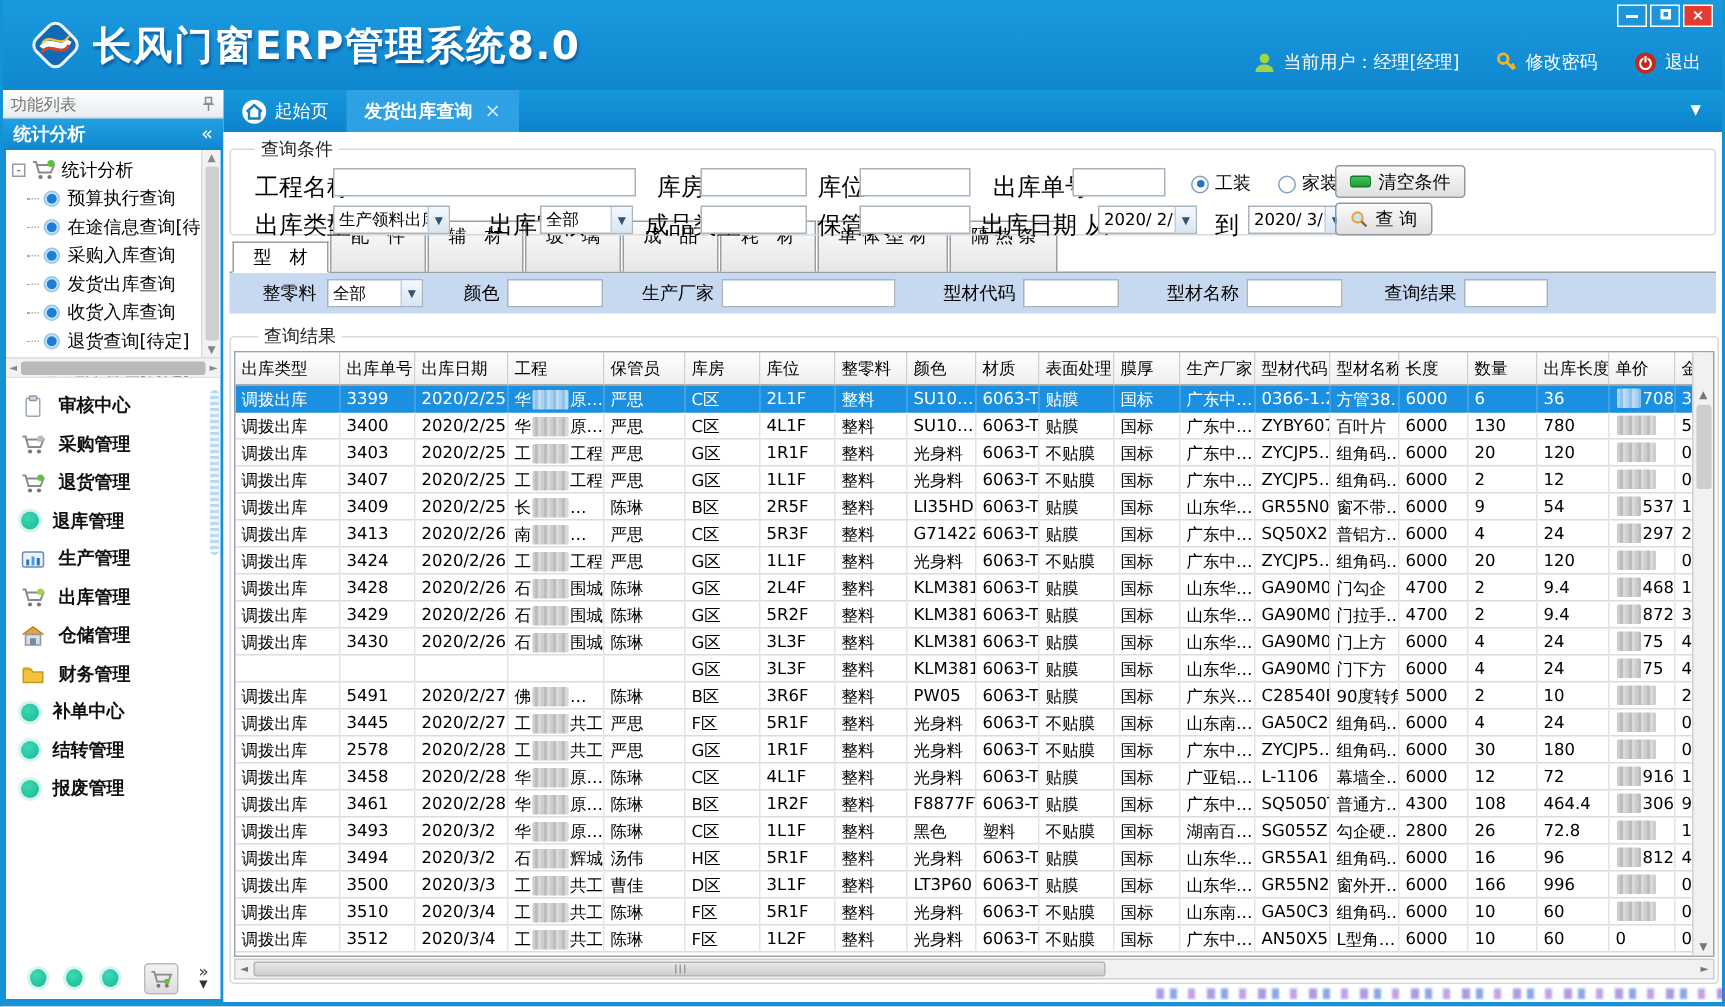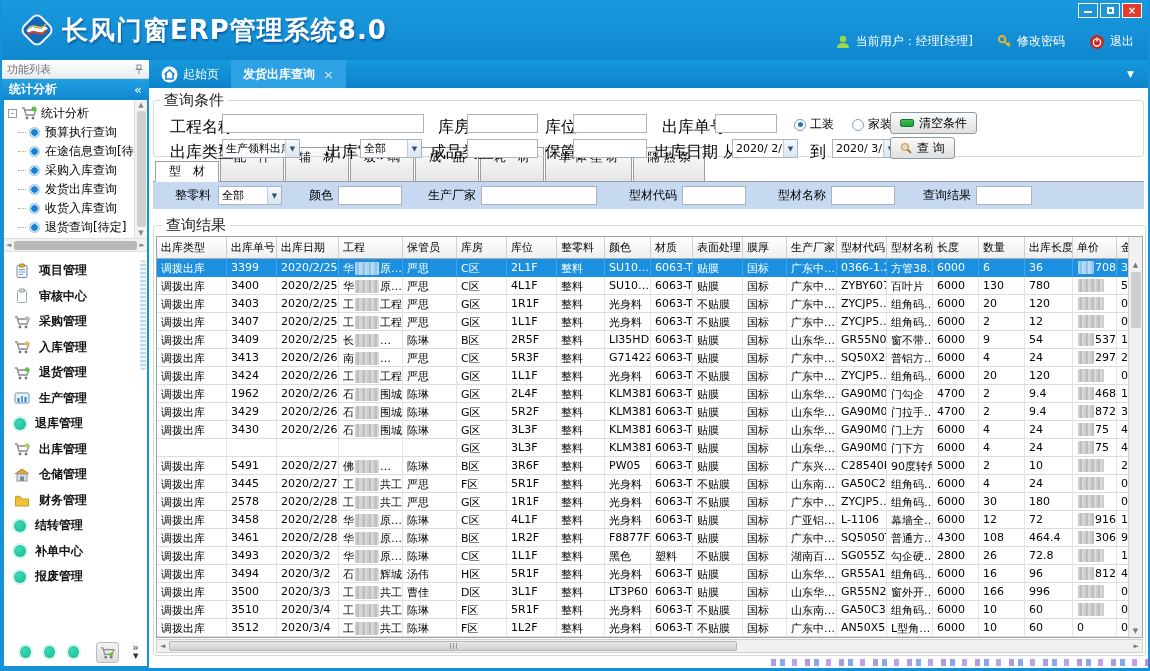--- a/index.html
+++ b/index.html
@@ -64,21 +64,21 @@
   .main { flex:1; display:flex; flex-direction:column; min-width:0; }
   .tabbar { height:28px; background:linear-gradient(#1598dc,#0d83cc); display:flex; align-items:stretch; position:relative; }
   .tab-home { display:flex; align-items:center; gap:5px; color:#fff; font-size:12px; padding:0 12px; }
   .tab-active { display:flex; align-items:center; gap:8px; color:#fff; font-size:12px; font-weight:bold;
                 background:#2ea1e4; padding:0 12px; }
   .tab-active .x { font-weight:normal; color:#d6ecfa; font-size:13px; }
   .tab-caret { position:absolute; right:14px; top:9px; color:#fff; font-size:9px; }
 
   .content { flex:1; background:#fff; padding:3px 4px 0 4px; display:flex; flex-direction:column; position:relative; min-height:0; }
   fieldset { border:1px solid #d4dade; border-radius:3px; }
-  legend { font-size:15px; color:#222; padding:0 4px; margin-left:6px; }
+  legend { font-size:12px; color:#222; padding:0 4px; margin-left:16px; }
   .query { height:66px; position:relative; flex:0 0 auto; }
   .qlbl { position:absolute; font-size:16px; color:#000; white-space:nowrap; }
   .tbox { position:absolute; height:19px; border:1px solid #a9b4bf; background:#fff; font-size:11px; padding:0 3px; line-height:17px; color:#333; }
   .combo { position:absolute; height:19px; border:1px solid #a9b4bf; background:#fff; display:flex; align-items:center; font-size:11px; }
   .combo .val { flex:1; padding:0 3px; white-space:nowrap; overflow:hidden; }
   .combo .arr { width:14px; align-self:stretch; background:linear-gradient(#f4f8fc,#d8e6f2); border-left:1px solid #c2cedb;
                 display:flex; align-items:center; justify-content:center; font-size:7px; color:#33536e; }
   .radio { position:absolute; display:flex; align-items:center; gap:4px; font-size:12px; }
   .rdo { width:12px; height:12px; border-radius:50%; border:1px solid #7ea1c4; background:#fff; display:inline-block; position:relative; }
   .rdo.on::after { content:""; position:absolute; left:2.5px; top:2.5px; width:5px; height:5px; border-radius:50%; background:#2a71c4; }
@@ -242,30 +242,20 @@
               <span>▼</span>
             </div>
           <div class="tree-hscroll">
               <span>◄</span>
               <span class="tree-hthumb"></span>
               <span>►</span>
             </div>
         </div>
         <div class="menu" id="side-menu">
           <div class="menu-scroll"></div>
-        <div class="menu-item">
-              <svg width="14" height="16" viewBox="0 0 16 16">
-                <rect x="3" y="2.5" width="10" height="12" rx="1" fill="#eef4fb" stroke="#7a8aa0"></rect>
-                <rect x="5.5" y="1" width="5" height="3" rx="1" fill="#e8a33d" stroke="#b77f23"></rect>
-                <line x1="5" y1="6.5" x2="11" y2="6.5" stroke="#7aa0c8"></line>
-                <line x1="5" y1="9" x2="11" y2="9" stroke="#7aa0c8"></line>
-                <line x1="5" y1="11.5" x2="9" y2="11.5" stroke="#7aa0c8"></line>
-              </svg>
-              <span>项目管理</span>
-            </div>
             <div class="menu-item">
               <svg width="14" height="16" viewBox="0 0 16 16">
                 <rect x="3.5" y="2.5" width="9" height="12" rx="1" fill="#fff" stroke="#9aa8b5"></rect>
                 <rect x="5.5" y="1" width="5" height="3" rx="1" fill="#cfd9e2" stroke="#8a98a5"></rect>
               </svg>
               <span>审核中心</span>
             </div>
             <div class="menu-item">
               <svg width="16" height="14" viewBox="0 0 16 14">
                 <path d="M1 2h2l2 7h8l2-5H4" fill="none" stroke="#8a8a8a" stroke-width="1.3"></path>
@@ -273,47 +263,38 @@
                 <circle cx="12" cy="12" r="1.4" fill="#777"></circle>
                 <circle cx="13" cy="3.5" r="2.2" fill="#b5bdc4"></circle>
               </svg>
               <span>采购管理</span>
             </div>
             <div class="menu-item">
               <svg width="16" height="14" viewBox="0 0 16 14">
                 <path d="M1 2h2l2 7h8l2-5H4" fill="none" stroke="#8a8a8a" stroke-width="1.3"></path>
                 <circle cx="6" cy="12" r="1.4" fill="#777"></circle>
                 <circle cx="12" cy="12" r="1.4" fill="#777"></circle>
-                <circle cx="13" cy="3.5" r="2.2" fill="#f0c13d"></circle>
-              </svg>
-              <span>入库管理</span>
-            </div>
-            <div class="menu-item">
-              <svg width="16" height="14" viewBox="0 0 16 14">
-                <path d="M1 2h2l2 7h8l2-5H4" fill="none" stroke="#8a8a8a" stroke-width="1.3"></path>
-                <circle cx="6" cy="12" r="1.4" fill="#777"></circle>
-                <circle cx="12" cy="12" r="1.4" fill="#777"></circle>
                 <circle cx="13" cy="3.5" r="2.2" fill="#5fc047"></circle>
               </svg>
               <span>退货管理</span>
+            </div>
+            <div class="menu-item">
+              <span class="dot"></span>
+              <span>退库管理</span>
             </div>
             <div class="menu-item">
               <svg width="15" height="14" viewBox="0 0 15 14">
                 <rect x="0.5" y="2" width="14" height="10" rx="1.5" fill="#eaf2fa" stroke="#6d8cb0"></rect>
                 <rect x="3" y="7" width="2" height="4" fill="#2e74c8"></rect>
                 <rect x="6.5" y="5" width="2" height="6" fill="#48a0e0"></rect>
                 <rect x="10" y="6" width="2" height="5" fill="#2e74c8"></rect>
               </svg>
               <span>生产管理</span>
             </div>
             <div class="menu-item">
-              <span class="dot"></span>
-              <span>退库管理</span>
-            </div>
-            <div class="menu-item">
               <svg width="16" height="14" viewBox="0 0 16 14">
                 <path d="M1 2h2l2 7h8l2-5H4" fill="none" stroke="#8a8a8a" stroke-width="1.3"></path>
                 <circle cx="6" cy="12" r="1.4" fill="#777"></circle>
                 <circle cx="12" cy="12" r="1.4" fill="#777"></circle>
                 <circle cx="13" cy="3.5" r="2.2" fill="#9fd649"></circle>
               </svg>
               <span>出库管理</span>
             </div>
             <div class="menu-item">
               <svg width="16" height="14" viewBox="0 0 16 14">
@@ -325,25 +306,25 @@
             </div>
             <div class="menu-item">
               <svg width="15" height="13" viewBox="0 0 15 13">
                 <path d="M1 3 h5 l1.5 2 H14 v7 H1 z" fill="#f2c23d" stroke="#c89a1e"></path>
                 <path d="M1 3 v-1.2 h4 l1 1.2z" fill="#e0ae2a"></path>
               </svg>
               <span>财务管理</span>
             </div>
             <div class="menu-item">
               <span class="dot"></span>
+              <span>补单中心</span>
+            </div>
+            <div class="menu-item">
+              <span class="dot"></span>
               <span>结转管理</span>
-            </div>
-            <div class="menu-item">
-              <span class="dot"></span>
-              <span>补单中心</span>
             </div>
             <div class="menu-item">
               <span class="dot"></span>
               <span>报废管理</span>
             </div>
           </div>
         <div class="menu-bottom">
           <span class="dot"></span>
           <span class="dot"></span>
           <span class="dot"></span>
@@ -637,21 +618,21 @@
                 <div class="cell">ZYCJP5…</div>
                 <div class="cell">组角码…</div>
                 <div class="cell">6000</div>
                 <div class="cell">20</div>
                 <div class="cell">120</div>
                 <div class="cell"><span class="pixel" style="width: 26px;"></span></div>
                 <div class="cell">0</div>
               </div>
               <div class="grow" style="grid-template-columns: 70px 50px 62px 64px 54px 50px 50px 48px 46px 42px 50px 44px 50px 50px 46px 46px 46px 48px 44px 25px;">
                 <div class="cell">调拨出库</div>
-                <div class="cell">1962</div>
+                <div class="cell">3428</div>
                 <div class="cell">2020/2/26</div>
                 <div class="cell">石<span class="pixel" style="width: 24px;"></span>围城</div>
                 <div class="cell">陈琳</div>
                 <div class="cell">G区</div>
                 <div class="cell">2L4F</div>
                 <div class="cell">整料</div>
                 <div class="cell">KLM3817</div>
                 <div class="cell">6063-T5</div>
                 <div class="cell">贴膜</div>
                 <div class="cell">国标</div>

